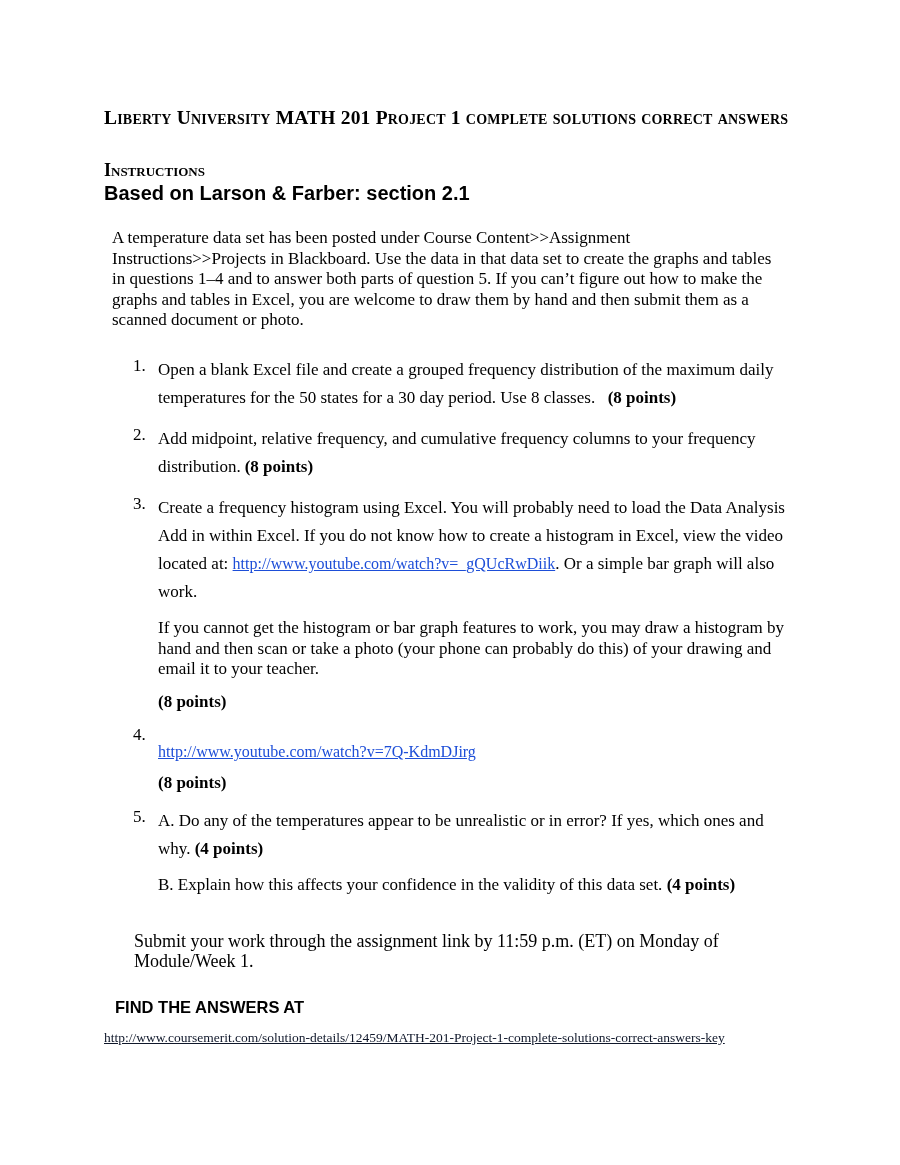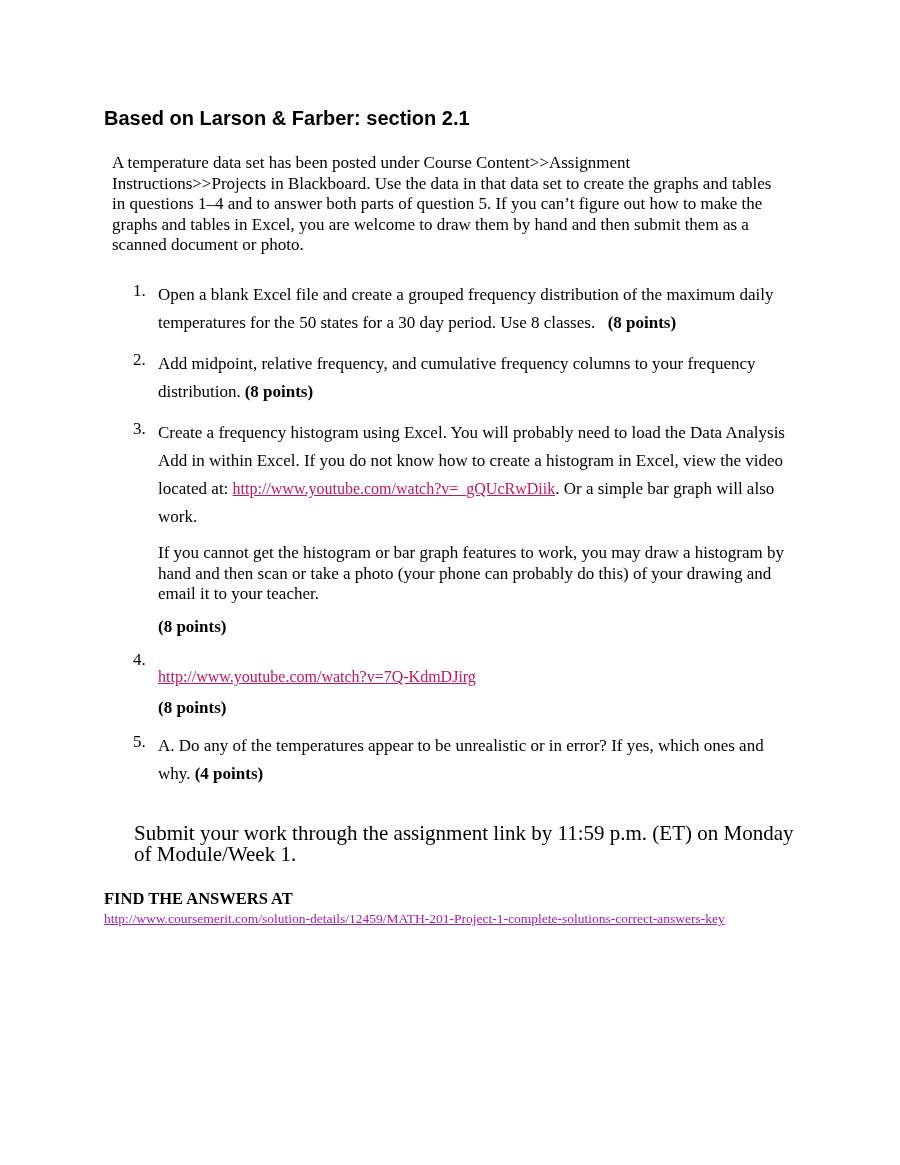--- a/index.html
+++ b/index.html
@@ -48,25 +48,25 @@
     margin: 30px 0 0 0;
   }
   .subheading {
     font-family: Liberation Sans, sans-serif;
     font-weight: bold;
     font-size: 20px;
     line-height: 20px;
     margin: 2px 0 0 0;
   }
   .heading-find {
-    font-family: Liberation Serif, serif;
+    font-family: Liberation Sans, sans-serif;
     font-weight: bold;
     font-size: 16.5px;
     line-height: 20px;
-    margin: 0;
+    margin: 11px;
   }
 
   
   .para {
     font-size: 17px;
     line-height: 20.6px;
     margin: 8px;
     text-align: left;
   }
   .intro-para {
@@ -106,51 +106,53 @@
   }
   .points-block {
     font-size: 17px;
     line-height: 20.6px;
     font-weight: bold;
     margin-top: 12px;
   }
 
   
   .link {
-    color: #be185d;
+    color: #1d4ed8;
     text-decoration: underline;
     word-break: break-all;
   }
   .link-final {
-    color: #a21caf;
+    color: #0f172a;
     text-decoration: underline;
     font-size: 13.5px;
     line-height: 17px;
     display: inline-block;
     word-break: break-all;
   }
 
   
   .closing {
     margin-top: 35px;
     padding-left: 30px;
-    font-size: 21px;
+    font-size: 18px;
     line-height: 20.6px;
   }
   .find-block {
     margin-top: 25px;
   }
 </style>
 </head>
 <body>
 
 <div class="page">
   <div class="content">
 
-
+    <h1 class="doc-title">Liberty University MATH 201 Project 1 complete solutions correct answers</h1>
+
+    <h2 class="heading-instructions">Instructions</h2>
     <div class="subheading">Based on Larson &amp; Farber: section 2.1</div>
 
     <p class="para intro-para">A temperature data set has been posted under Course Content&gt;&gt;Assignment Instructions&gt;&gt;Projects in Blackboard. Use the data in that data set to create the graphs and tables in questions 1–4 and to answer both parts of question 5.  If you can’t figure out how to make the graphs and tables in Excel, you are welcome to draw them by hand and then submit them as a scanned document or photo.</p>
 
     <ol class="num-list">
 
       <li class="num-item">
         <span class="num-marker">1.</span>
         <span class="item-text">Open a blank Excel file and create a grouped frequency distribution of the maximum daily temperatures for the 50 states for a 30 day period. Use 8 classes.</span>
         <span class="item-text">&nbsp; </span><span class="item-text points">(8 points)</span>
@@ -172,20 +174,23 @@
       <li class="num-item">
         <span class="num-marker">4.</span>
         <br>
         <a class="link" href="#">http://www.youtube.com/watch?v=7Q-KdmDJirg</a>
         <div class="points-block">(8 points)</div>
       </li>
 
       <li class="num-item">
         <span class="num-marker">5.</span>
         <span class="item-text">A. Do any of the temperatures appear to be unrealistic or in error?  If yes, which ones and why.</span><span class="item-text"> </span><span class="item-text points">(4 points)</span>
+        <div class="sub-para">
+          <span>B. Explain how this affects your confidence in the validity of this data set.</span><span> </span><span class="points">(4 points)</span>
+        </div>
       </li>
 
     </ol>
 
     <p class="closing">Submit your work through the assignment link by 11:59 p.m. (ET) on Monday of Module/Week 1.</p>
 
     <div class="find-block">
       <div class="heading-find">FIND THE ANSWERS AT</div>
       <a class="link-final" href="#">http://www.coursemerit.com/solution-details/12459/MATH-201-Project-1-complete-solutions-correct-answers-key</a>
     </div>

